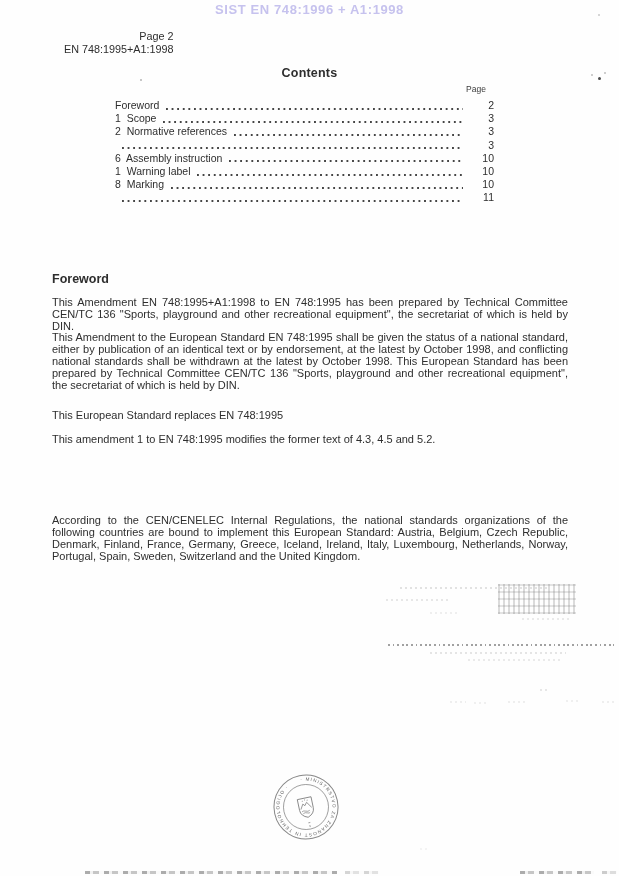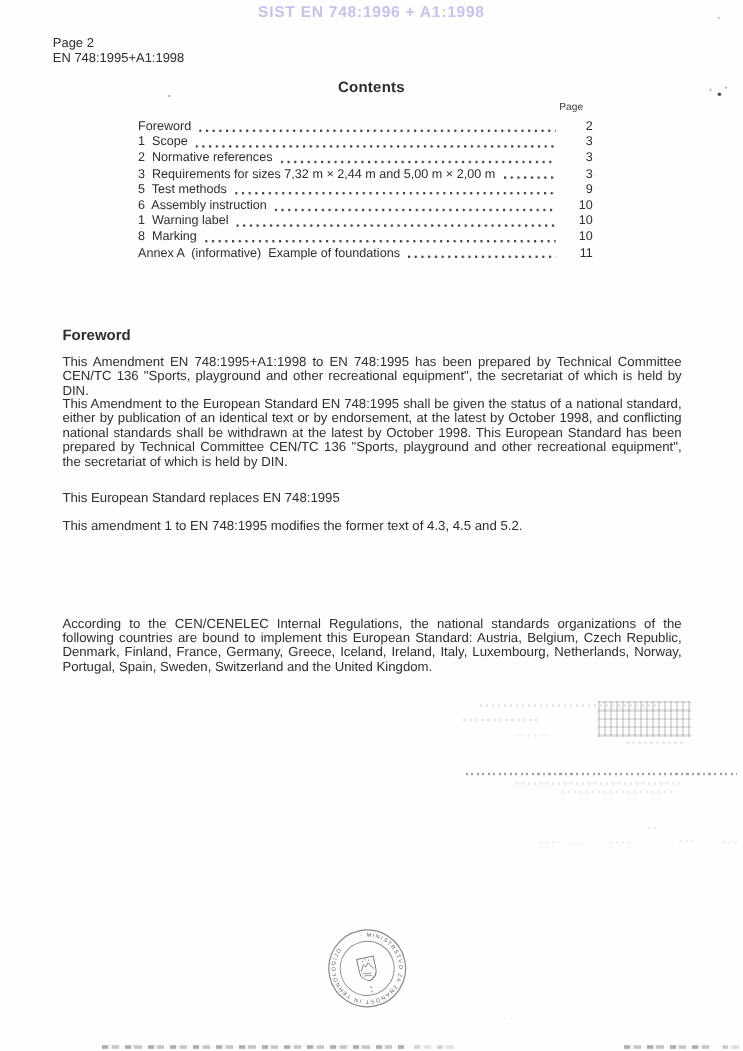--- a/index.html
+++ b/index.html
@@ -10,21 +10,21 @@
     -webkit-font-smoothing:antialiased;
   }
   .abs{position:absolute;}
   
   .watermark{
     top:2px;left:0;right:0;text-align:center;
     font-size:13px;font-weight:bold;letter-spacing:.6px;
     color:#c6c2ee;
   }
   
-  .page-meta{left:44px;top:30px;font-size:10.8px;line-height:12.5px;}
+  .page-meta{left:64px;top:30px;font-size:10.8px;line-height:12.5px;text-align:right;}
   
   .contents-title{left:0;right:0;top:66px;text-align:center;font-size:12.5px;font-weight:bold;letter-spacing:.2px;}
   .page-col-label{left:458px;width:36px;top:84px;text-align:center;font-size:8.5px;color:#3c3c3c;}
   .toc{left:115px;top:99px;width:379px;font-size:10.5px;}
   .toc-row{display:flex;align-items:baseline;height:13.2px;}
   .toc-label{white-space:pre;}
   .toc-dots{
     flex:1;align-self:flex-end;height:2px;margin:0 14px 2.5px 7px;
     background-image:radial-gradient(circle at 1px 1px,#454545 .9px,transparent 1.15px);
     background-size:5.6px 2px;background-repeat:repeat-x;background-position:left bottom;
@@ -89,46 +89,39 @@
     <span class="toc-label">1  Scope</span>
       <span class="toc-dots"></span>
       <span class="toc-page">3</span>
   </div>
   <div class="toc-row">
     <span class="toc-label">2  Normative references</span>
       <span class="toc-dots"></span>
       <span class="toc-page">3</span>
   </div>
   <div class="toc-row">
-    <span class="toc-label">3  Requirements for sizes 7,32 m × 2,44 m and 5,00 m × 2,00 m</span>
       <span class="toc-dots"></span>
       <span class="toc-page">3</span>
-  </div>
-  <div class="toc-row">
-    <span class="toc-label">5  Test methods</span>
-      <span class="toc-dots"></span>
-      <span class="toc-page">9</span>
   </div>
   <div class="toc-row">
     <span class="toc-label">6  Assembly instruction</span>
       <span class="toc-dots"></span>
       <span class="toc-page">10</span>
   </div>
   <div class="toc-row">
     <span class="toc-label">1  Warning label</span>
       <span class="toc-dots"></span>
       <span class="toc-page">10</span>
   </div>
   <div class="toc-row">
     <span class="toc-label">8  Marking</span>
       <span class="toc-dots"></span>
       <span class="toc-page">10</span>
   </div>
   <div class="toc-row">
-    <span class="toc-label">Annex A  (informative)  Example of foundations</span>
       <span class="toc-dots"></span>
       <span class="toc-page">11</span>
   </div>
 </div>
 
 <div class="abs fw-heading">Foreword</div>
 <div class="abs para p1">This Amendment EN 748:1995+A1:1998 to EN 748:1995 has been prepared by Technical Committee CEN/TC 136 "Sports, playground and other recreational equipment", the secretariat of which is held by DIN.</div>
 <div class="abs para p2">This Amendment to the European Standard EN 748:1995 shall be given the status of a national standard, either by publication of an identical text or by endorsement, at the latest by October 1998, and conflicting national standards shall be withdrawn at the latest by October 1998. This European Standard has been prepared by Technical Committee CEN/TC 136 "Sports, playground and other recreational equipment", the secretariat of which is held by DIN.</div>
 <div class="abs para p3">This European Standard replaces EN 748:1995</div>
 <div class="abs para p4">This amendment 1 to EN 748:1995 modifies the former text of 4.3, 4.5 and 5.2.</div>

